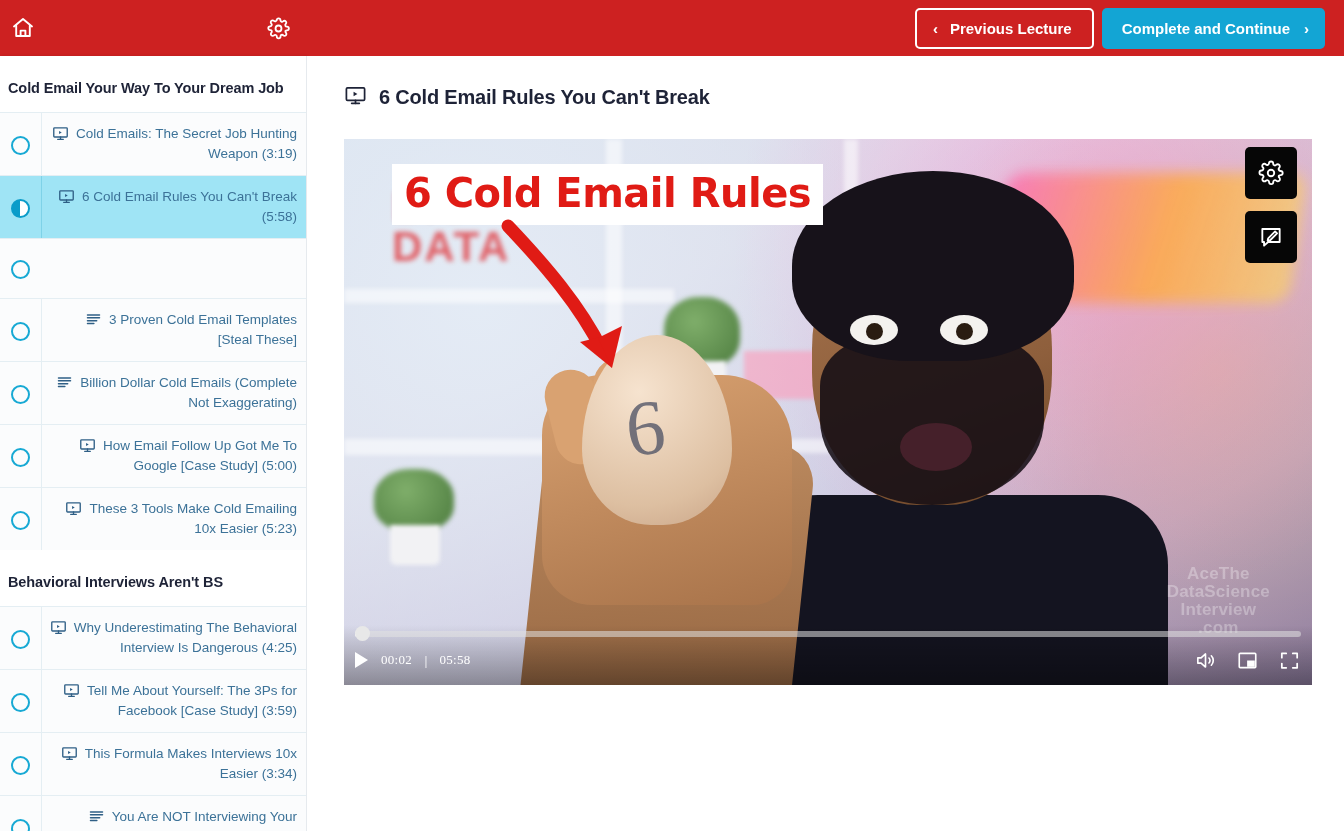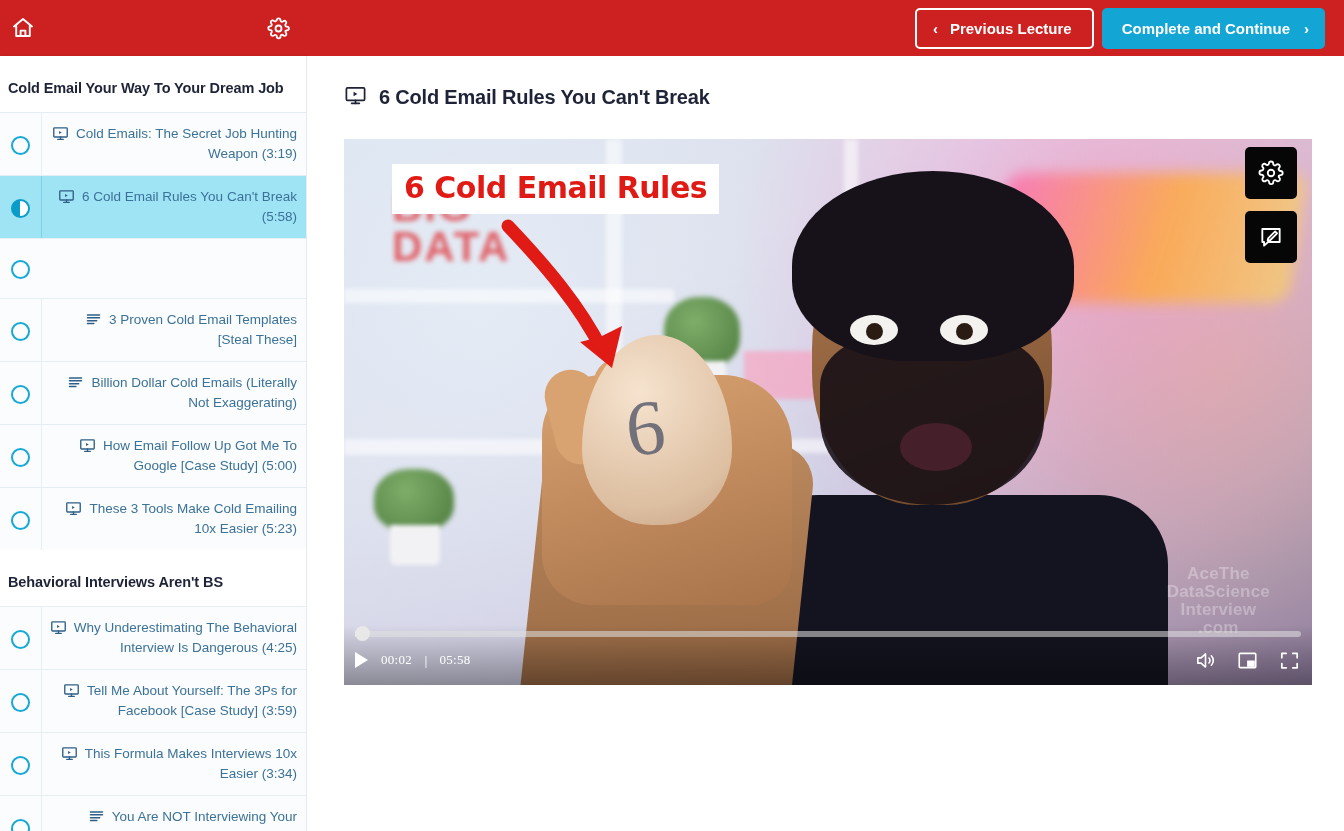--- a/index.html
+++ b/index.html
@@ -238,21 +238,21 @@
   .finger {
     position: absolute; background: #d9a271;
     border-radius: 30px;
   }
   .overlay-banner {
     position: absolute; left: 48px; top: 25px;
     background: #ffffff;
     padding: 6px 12px 9px 12px;
   }
   .overlay-banner span {
-    font-size: 30px; font-weight: bold; color: #e01b15;
+    font-size: 40px; font-weight: bold; color: #e01b15;
     letter-spacing: -0.5px;
     font-family: "DejaVu Sans", sans-serif;
   }
   .arrow-svg { position: absolute; left: 150px; top: 75px; }
   .watermark {
     position: absolute; right: 42px; bottom: 48px;
     text-align: center; color: rgba(255,255,255,0.30);
     font-size: 17px; font-weight: bold; line-height: 18px;
     letter-spacing: 0.2px;
   }
@@ -389,21 +389,21 @@
       </div>
       <div class="lesson">
         <div class="lesson-status">
           <div class="circ"></div>
         </div>
         <div class="lesson-body"><span class="type-icon"><svg width="17" height="17" viewBox="0 0 24 24" stroke="#2f5f86" stroke-width="2.1" stroke-linecap="round">
   <path d="M3.5 5.5h17"></path>
               <path d="M3.5 9.6h17"></path>
               <path d="M3.5 13.7h13"></path>
               <path d="M3.5 17.8h9"></path>
-            </svg></span><span>Billion Dollar Cold Emails (Literally Not Exaggerating)</span></div>
+            </svg></span><span>Billion Dollar Cold Emails (Complete Not Exaggerating)</span></div>
       </div>
       <div class="lesson">
         <div class="lesson-status">
           <div class="circ"></div>
         </div>
         <div class="lesson-body"><span class="type-icon"><svg width="17" height="17" viewBox="0 0 24 24" fill="none" stroke="#2f5f86" stroke-width="1.9">
   <rect x="2.5" y="4" width="19" height="13" rx="1.1"></rect>
   <path d="M10 8.3v4.4l3.8-2.2z" fill="#2f5f86" stroke="none"></path>
   <path d="M8 20.2h8" stroke-linecap="round"></path>
               <path d="M12 17v3.2" stroke-linecap="round"></path>

